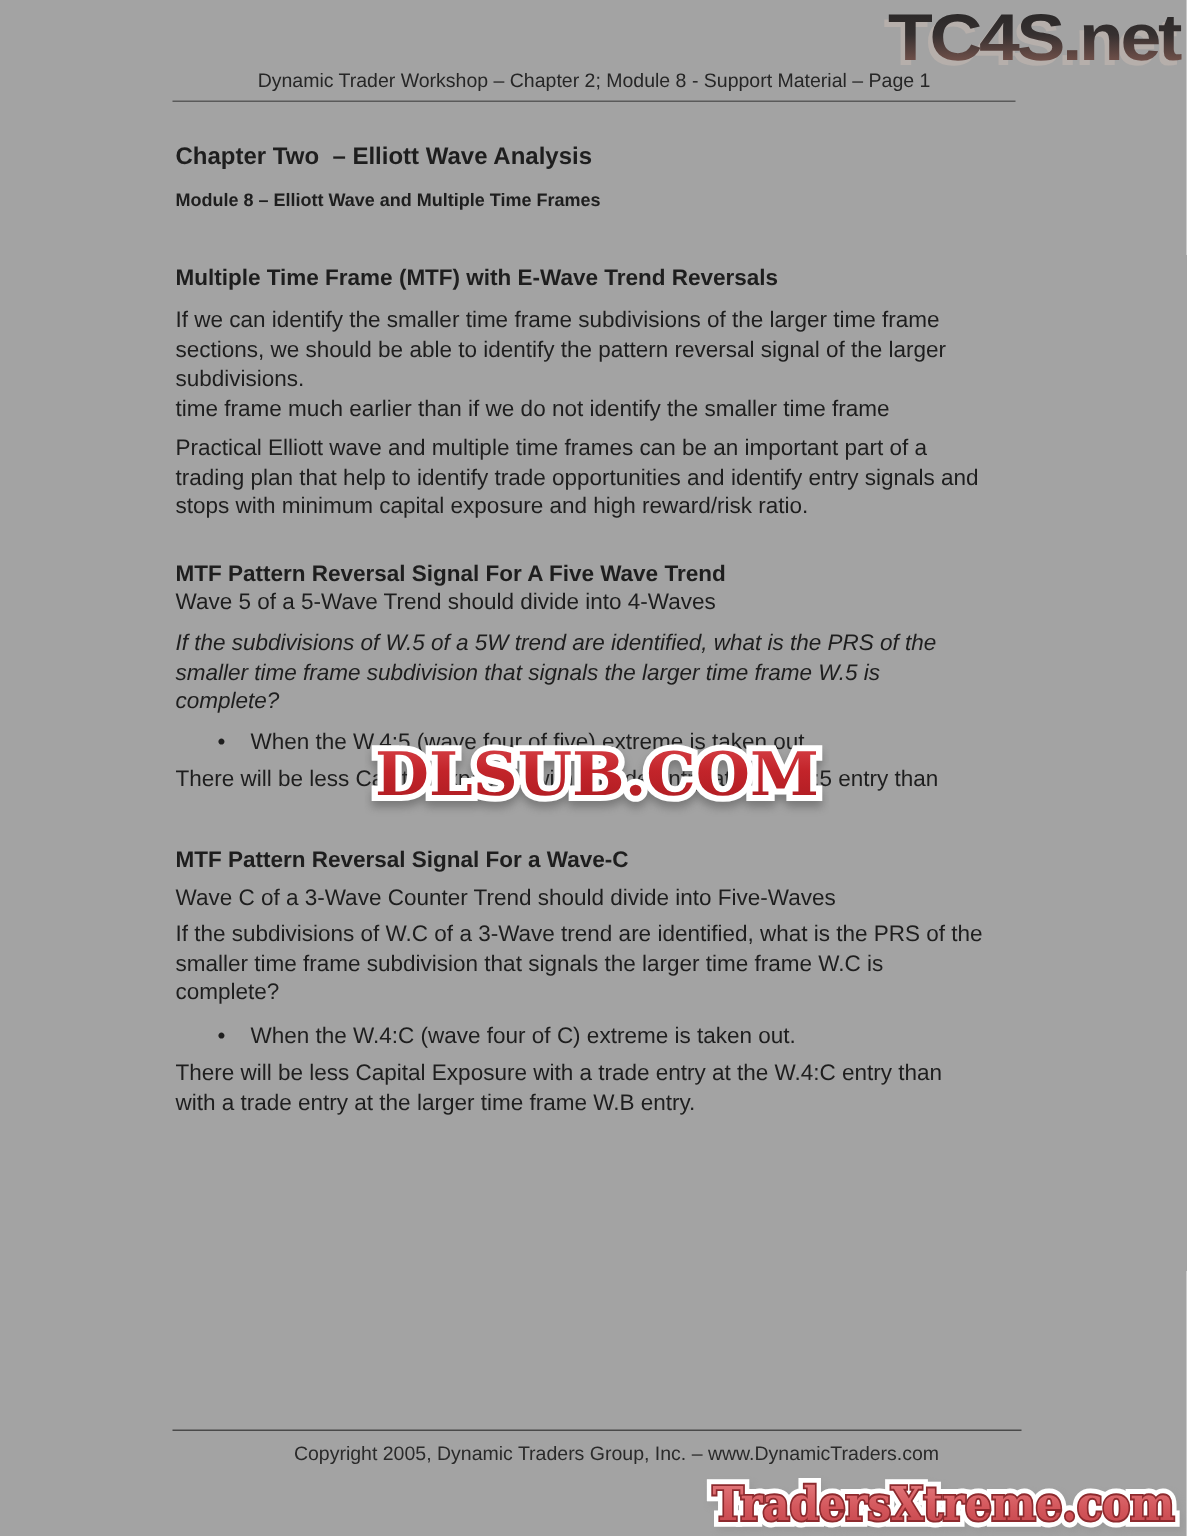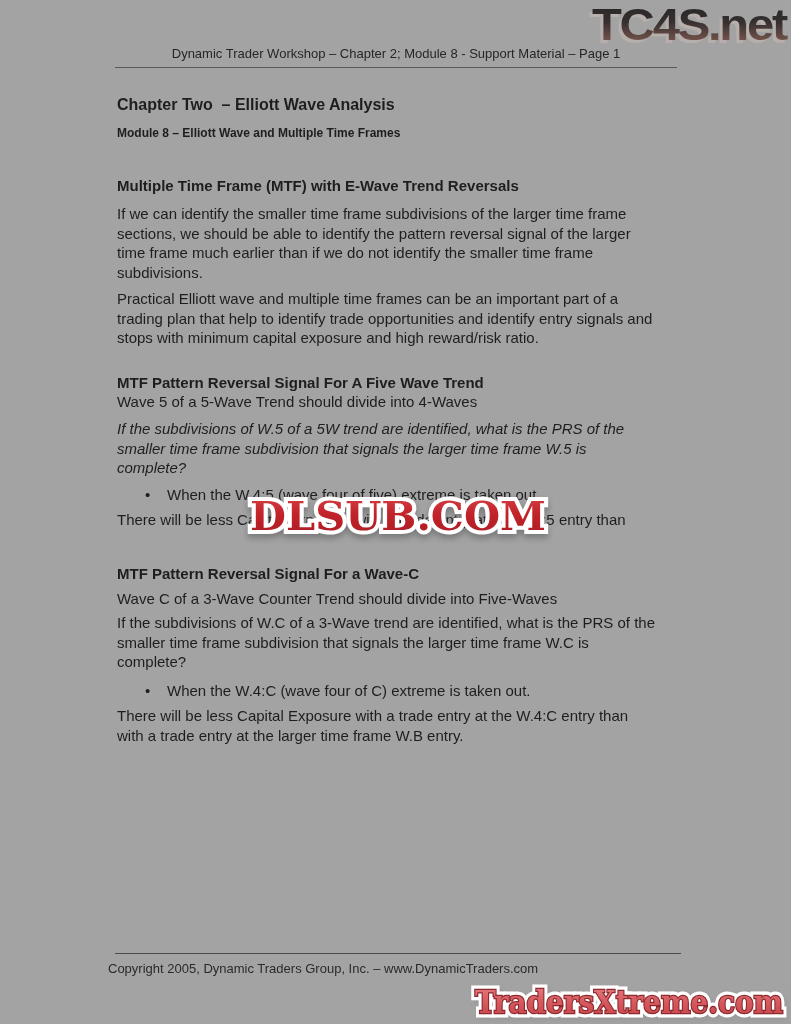--- a/index.html
+++ b/index.html
@@ -43,22 +43,22 @@
   .bullet-row{display:flex;align-items:flex-start;}
   .bullet-dot{width:22px;margin-left:28px;font-size:15px;flex:none;}
   
   .watermark{position:absolute;left:243px;top:486px;width:310px;height:64px;z-index:5;}
   
   .doc-footer-rule{
     position:absolute;top:953px;left:115px;width:566px;height:0;
     border-top:1.5px solid #4a4a4a;
   }
   .doc-footer-text{
-    position:absolute;top:961px;left:108px;width:562px;
-    font-size:13px;color:#2a2a2a;white-space:nowrap;
+    position:absolute;top:961px;left:130px;width:562px;
+    text-align:center;font-size:13px;color:#2a2a2a;white-space:nowrap;
   }
   .tx-logo{position:absolute;right:0;bottom:0;width:322px;height:44px;}
 </style>
 </head>
 <body>
 
 <div class="page">
 
   <div class="tc4s-logo">
     <svg width="200" height="50" viewBox="0 0 200 50">
@@ -80,22 +80,22 @@
   <div class="content">
 
     <div class="doc-title">Chapter Two  – Elliott Wave Analysis</div>
     <div class="doc-subtitle">Module 8 – Elliott Wave and Multiple Time Frames</div>
 
     <div class="sec-heading mt35">Multiple Time Frame (MTF) with E-Wave Trend Reversals</div>
 
     <div class="mt9">
       <div class="line">If we can identify the smaller time frame subdivisions of the larger time frame</div>
       <div class="line">sections, we should be able to identify the pattern reversal signal of the larger</div>
+      <div class="line">subdivisions.</div>
       <div class="line">time frame much earlier than if we do not identify the smaller time frame</div>
-      <div class="line">subdivisions.</div>
     </div>
 
     <div class="mt7">
       <div class="line">Practical Elliott wave and multiple time frames can be an important part of a</div>
       <div class="line">trading plan that help to identify trade opportunities and identify entry signals and</div>
       <div class="line">stops with minimum capital exposure and high reward/risk ratio.</div>
     </div>
 
     <div class="sec-heading mt26">MTF Pattern Reversal Signal For A Five Wave Trend</div>
     <div class="mt0">Wave 5 of a 5-Wave Trend should divide into 4-Waves</div>

